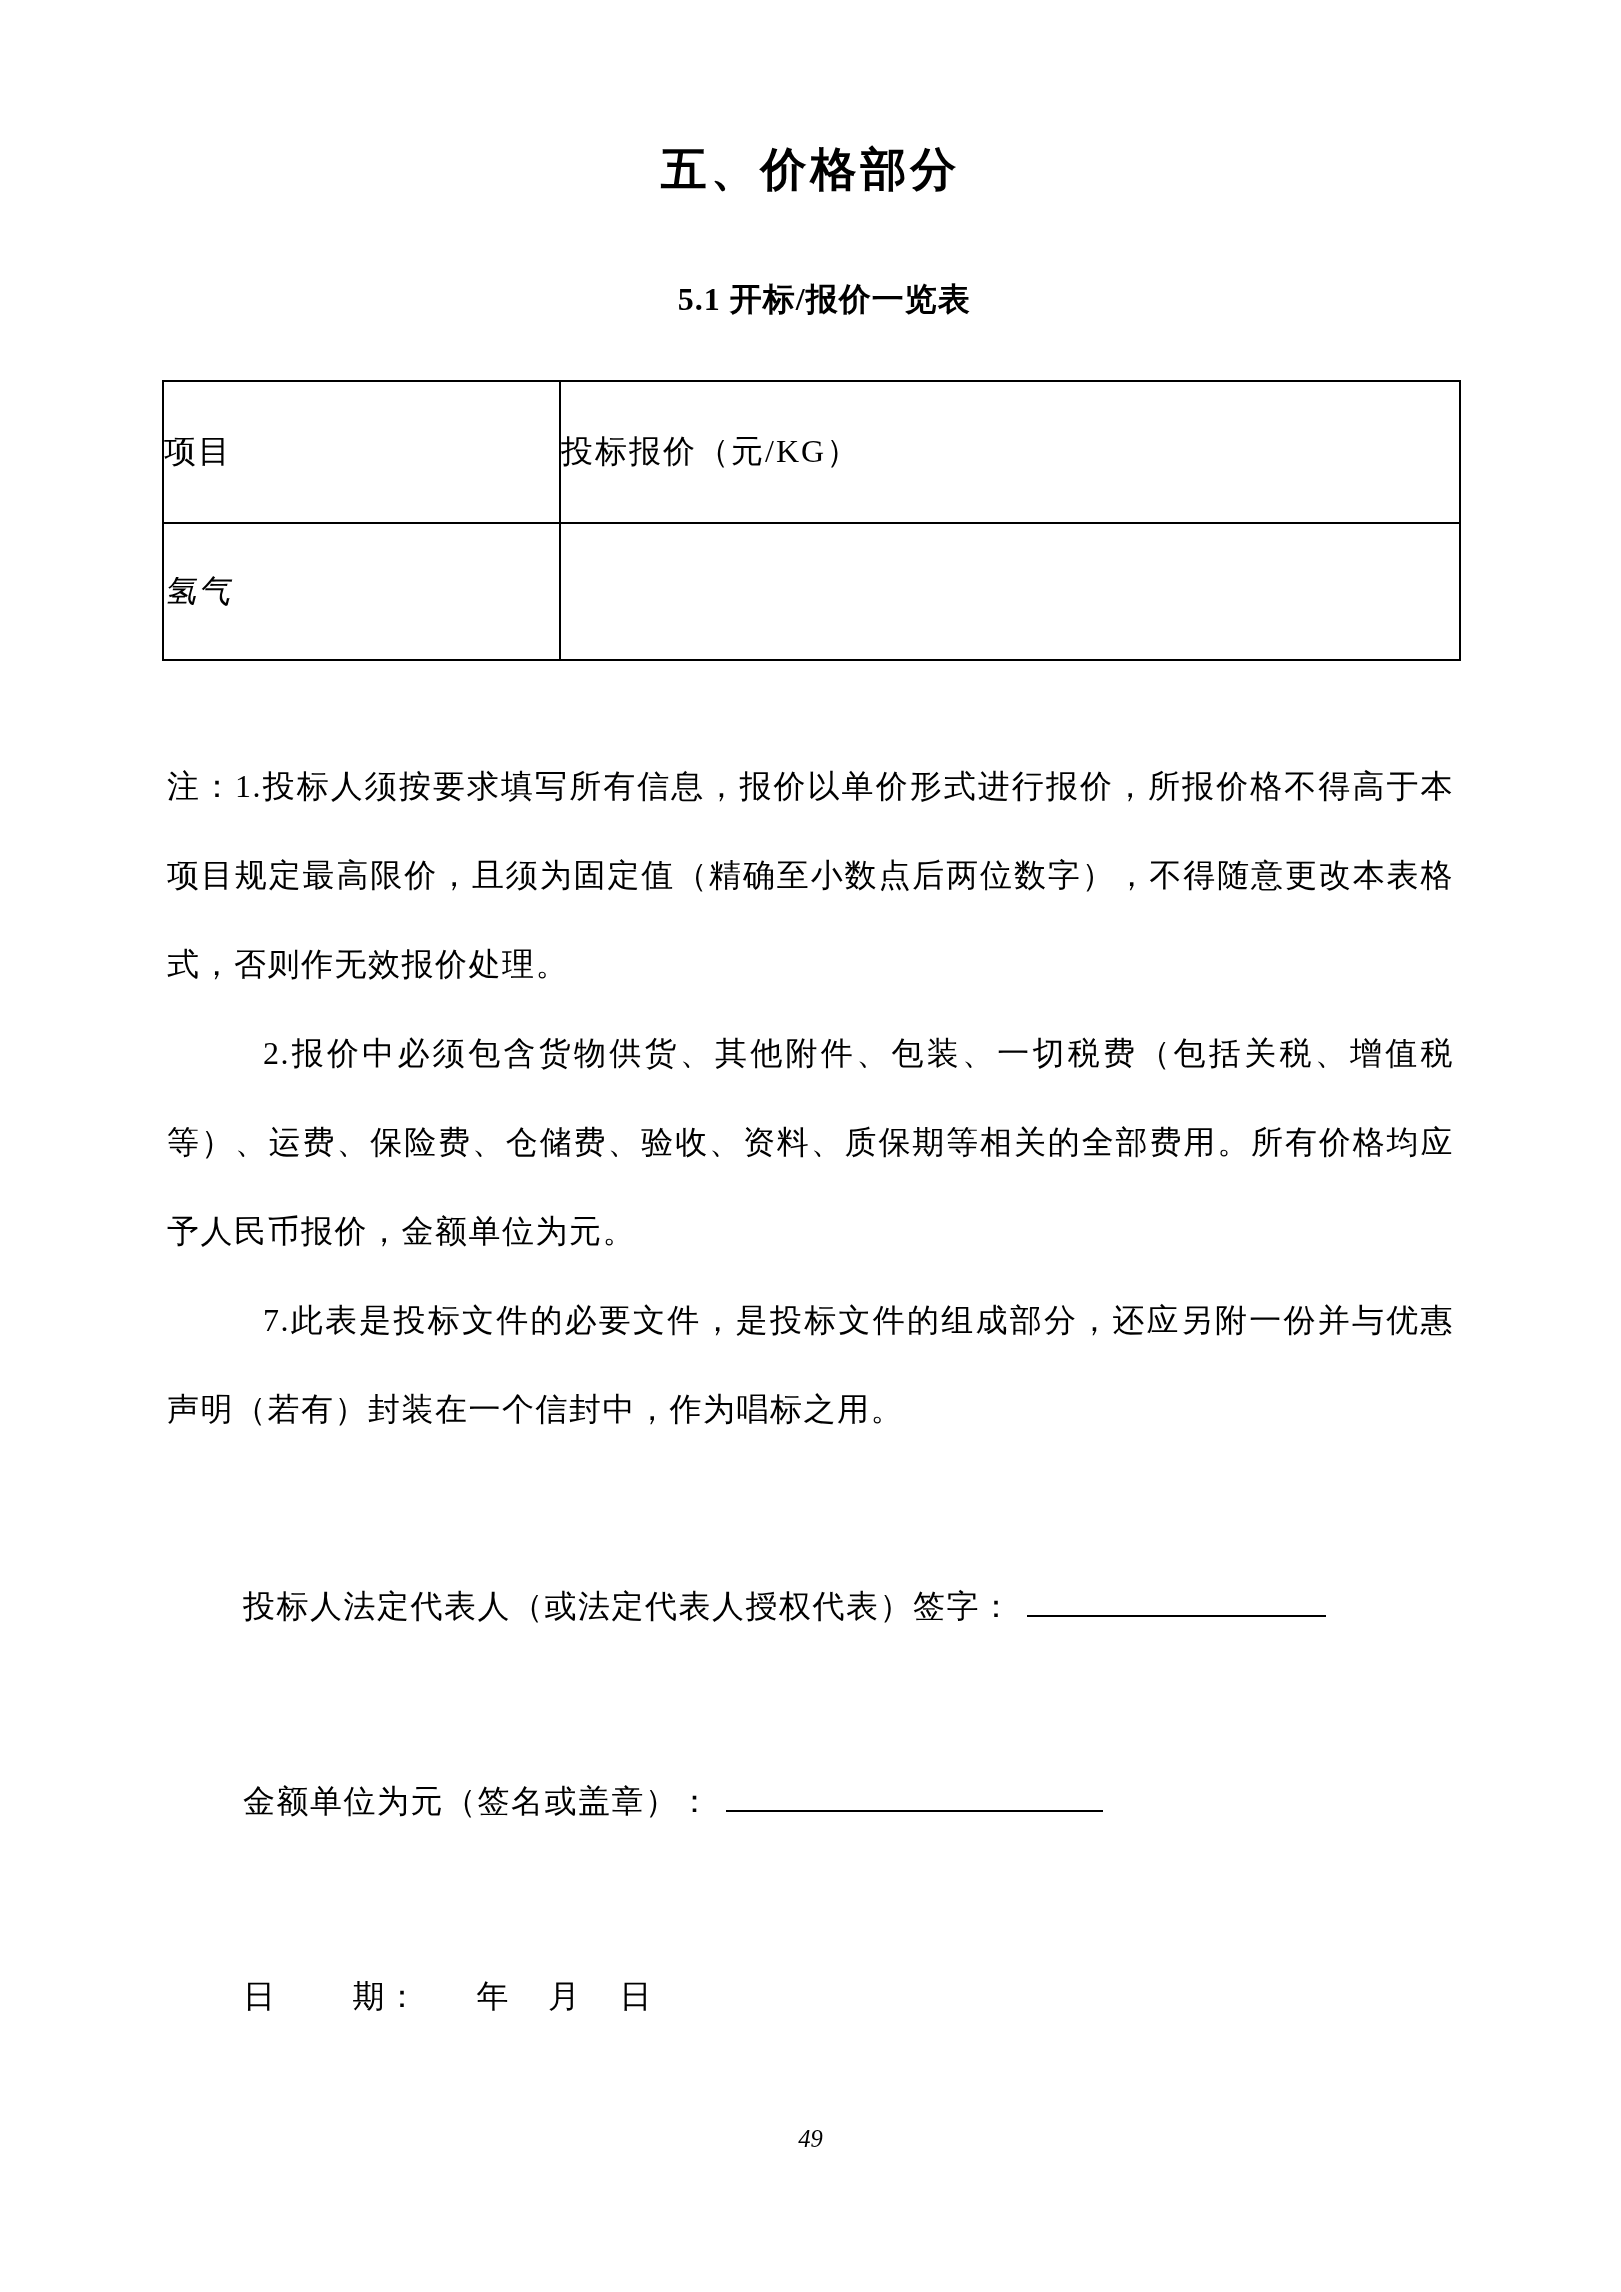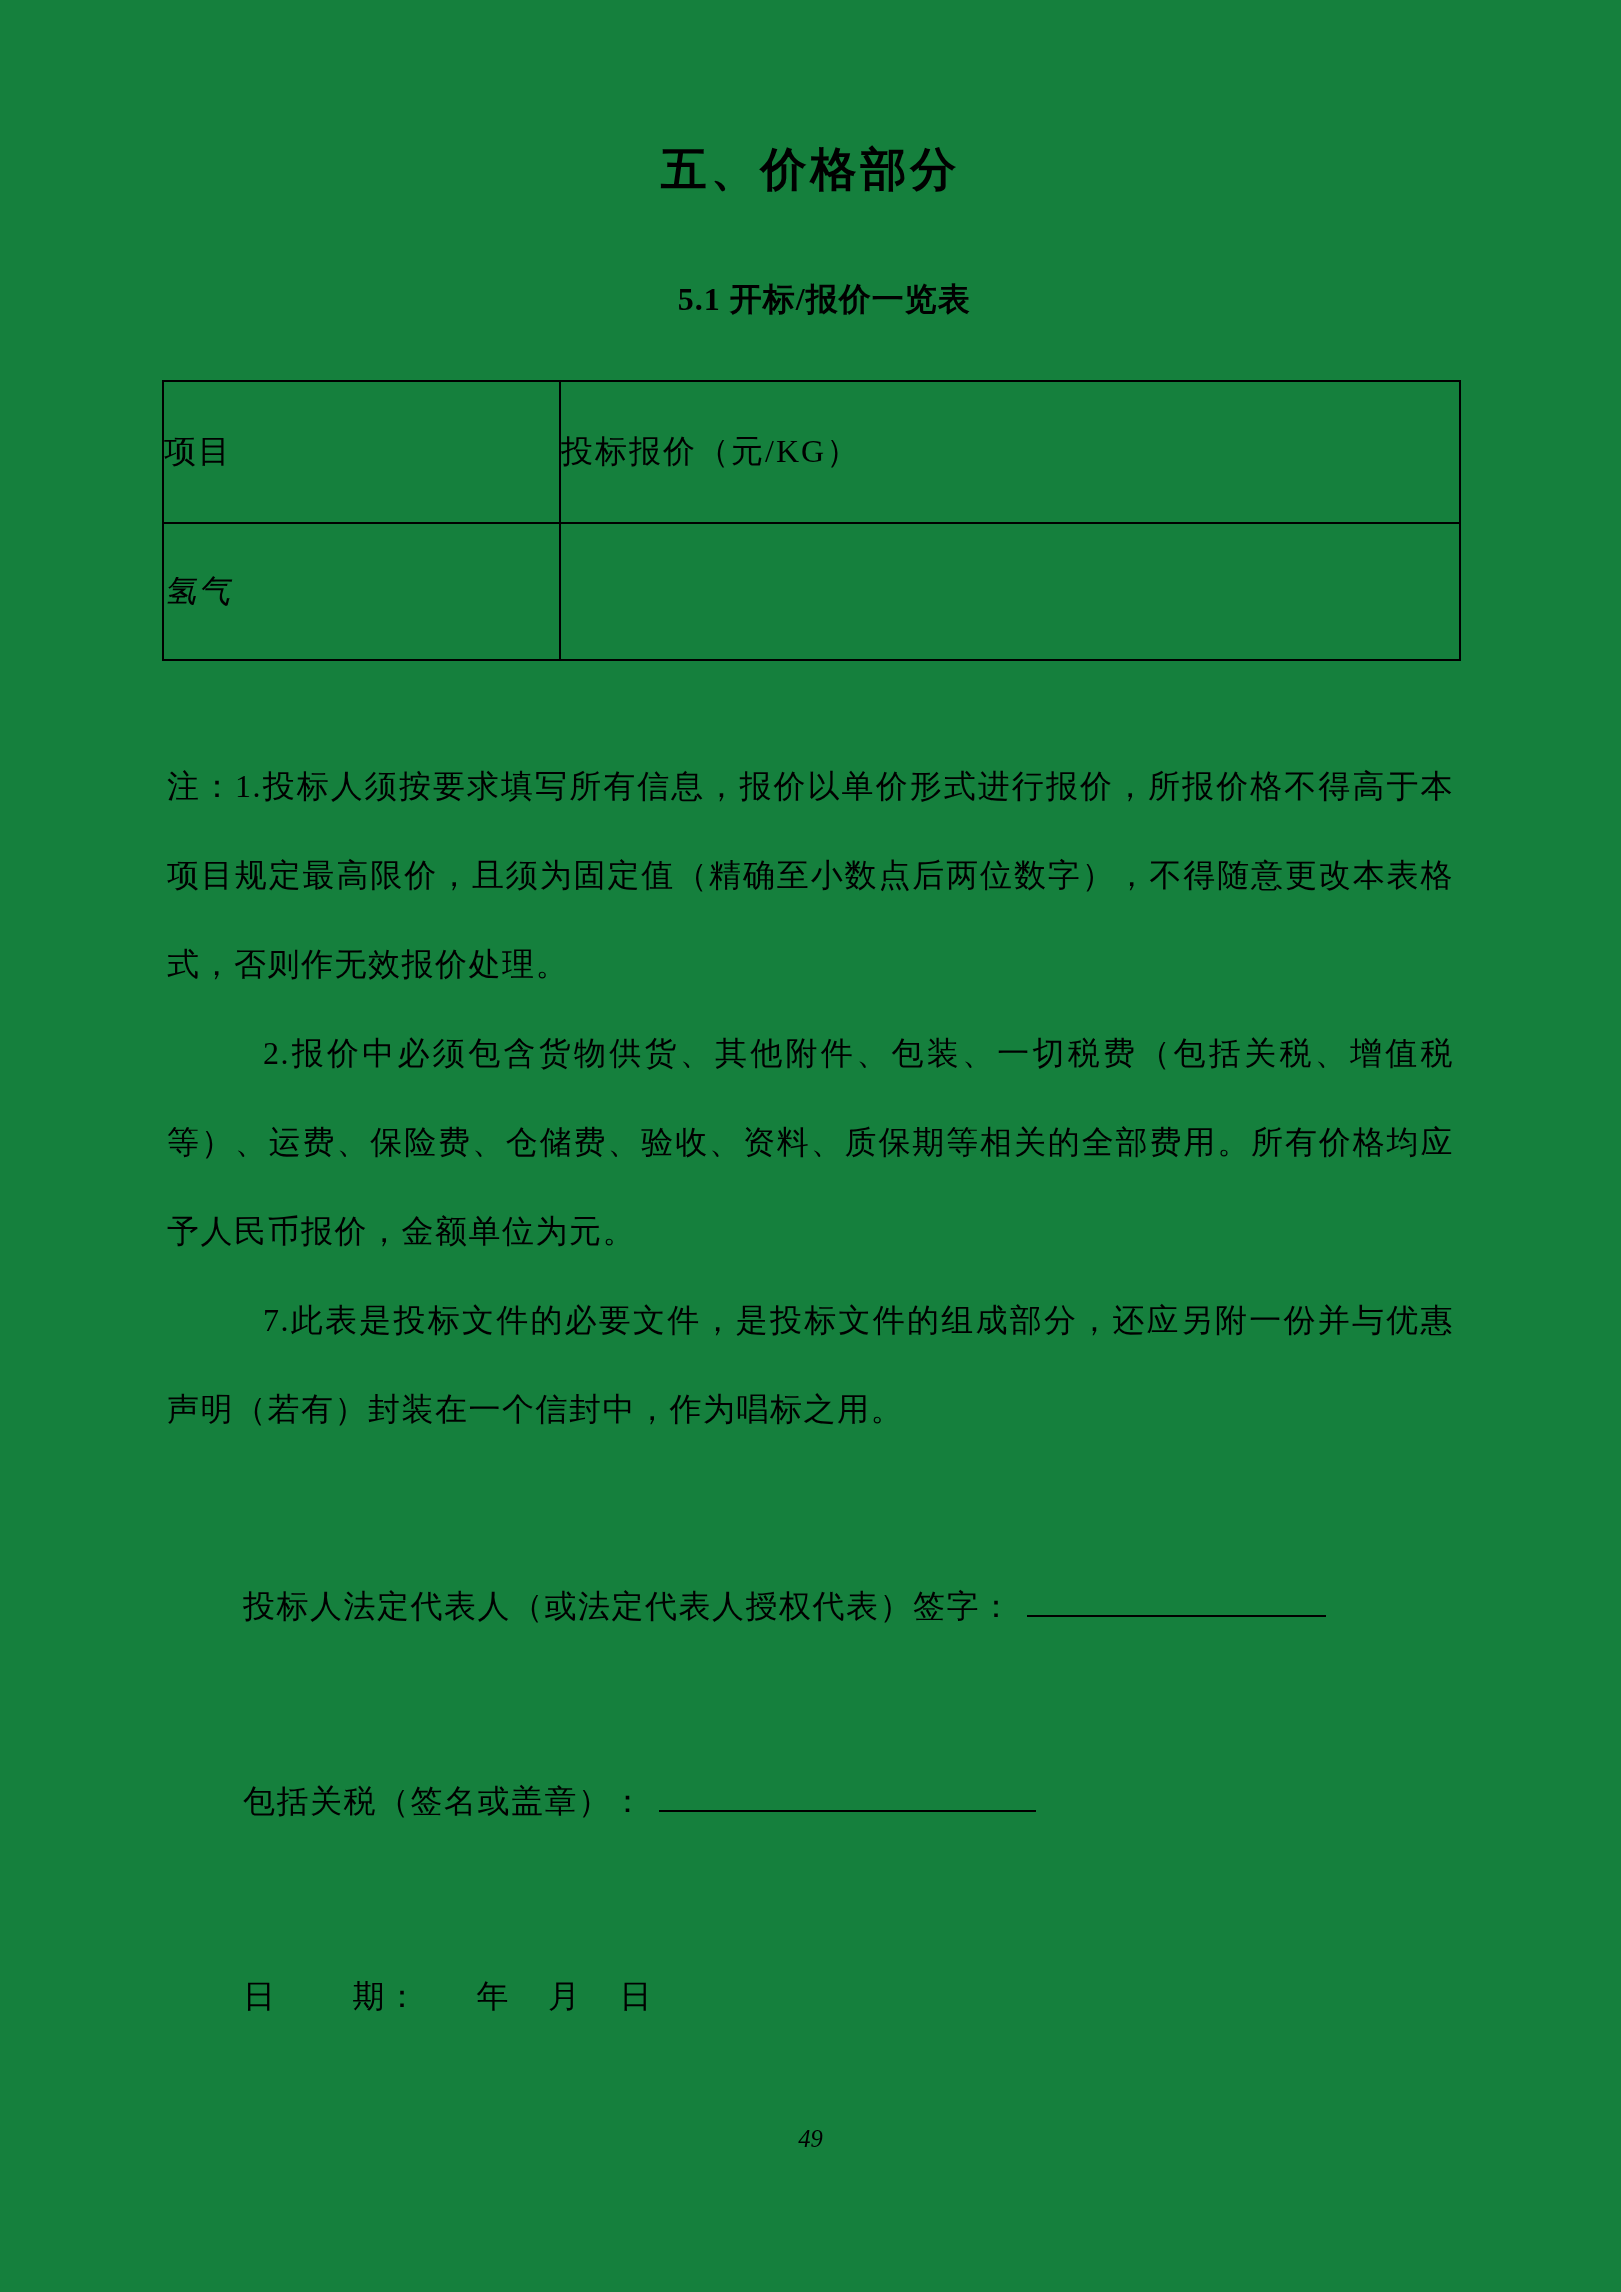--- a/index.html
+++ b/index.html
@@ -2,21 +2,21 @@
 <html><head>
 <meta charset="utf-8">
 <style>
   * { margin: 0; padding: 0; box-sizing: border-box; }
   html, body { background: #888; }
   .page {
     position: relative;
     width: 1621px;
     height: 2293px;
     margin: 0 auto;
-    background: #15803d;
+    background: #ffffff;
     font-family: "Liberation Serif", "DejaVu Serif", serif;
     color: #000000;
     overflow: hidden;
   }
   .content {
     padding: 0 167px;
   }
   .doc-title {
     margin-top: 139px;
     text-align: center;
@@ -112,21 +112,21 @@
       <p>注：1.投标人须按要求填写所有信息，报价以单价形式进行报价，所报价格不得高于本项目规定最高限价，且须为固定值（精确至小数点后两位数字），不得随意更改本表格式，否则作无效报价处理。</p>
       <p class="indent">2.报价中必须包含货物供货、其他附件、包装、一切税费（包括关税、增值税等）、运费、保险费、仓储费、验收、资料、质保期等相关的全部费用。所有价格均应予人民币报价，金额单位为元。</p>
       <p class="indent">7.此表是投标文件的必要文件，是投标文件的组成部分，还应另附一份并与优惠声明（若有）封装在一个信封中，作为唱标之用。</p>
     </div>
 
     <div class="sig-block">
       <div class="sig-line">
         <span>投标人法定代表人（或法定代表人授权代表）签字：</span><span class="underline u1"></span>
       </div>
       <div class="sig-line">
-        <span>包括关税（签名或盖章）：</span><span class="underline u2"></span>
+        <span>金额单位为元（签名或盖章）：</span><span class="underline u2"></span>
       </div>
       <div class="sig-line">
         <span>日        期：      年    月    日</span>
       </div>
     </div>
 
   </div>
 
   <div class="page-number">49</div>
 </div>

